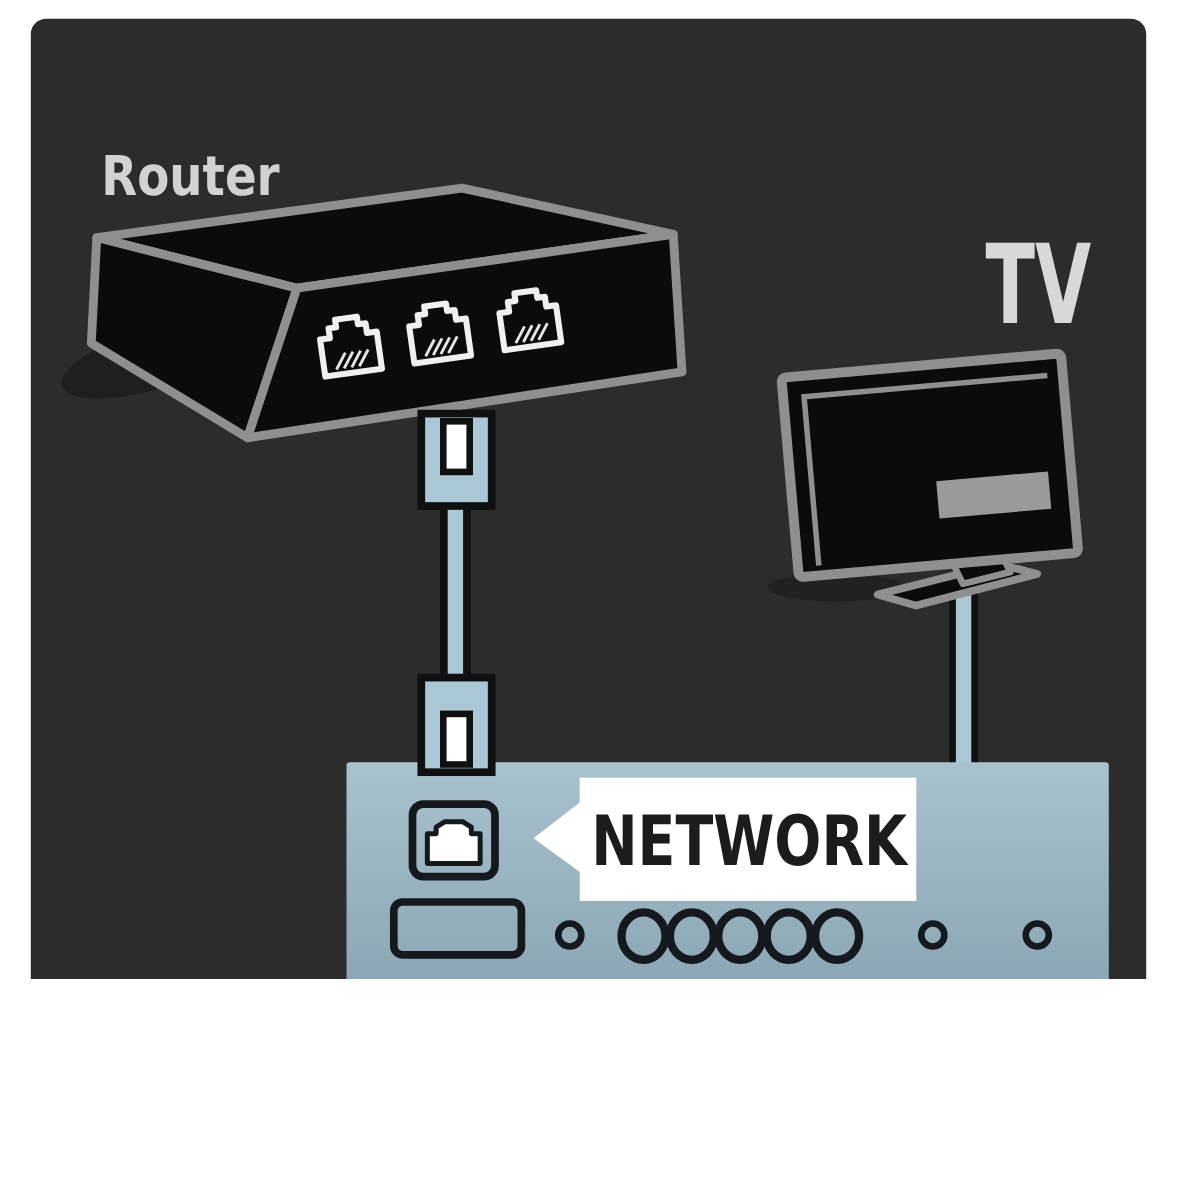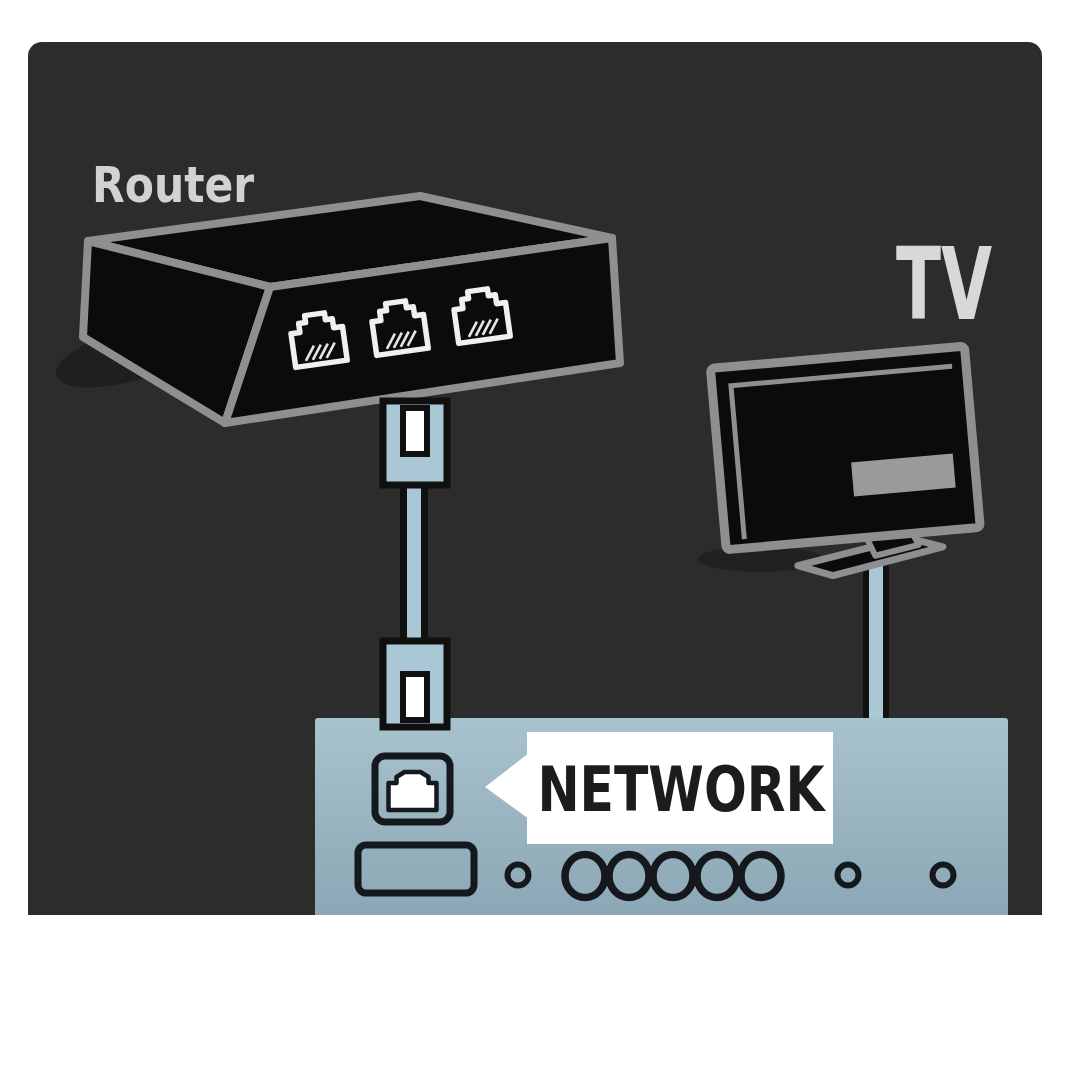--- a/index.html
+++ b/index.html
@@ -1,17 +1,17 @@
 <!DOCTYPE html>
 <html><head>
 <meta charset="utf-8">
 <style>
   html,body{margin:0;padding:0;background:#ffffff;}
   body{font-family:"DejaVu Sans", sans-serif;}
-  .stage{position:relative;width:1077px;height:890px;background:#ffffff;overflow:hidden;margin-top:25px;}
+  .stage{position:relative;width:1077px;height:890px;background:#ffffff;overflow:hidden;}
   svg text{font-family:"DejaVu Sans","Liberation Sans",sans-serif;font-weight:bold;}
 </style>
 </head>
 <body>
 
 <div class="stage">
 <svg width="1077" height="1086" viewBox="0 0 1077 1086" xmlns="http://www.w3.org/2000/svg">
   <defs>
     <linearGradient id="panelTopGrad" x1="0" y1="693" x2="0" y2="896" gradientUnits="userSpaceOnUse">
       <stop offset="0" stop-color="#a8c2ce"></stop>

